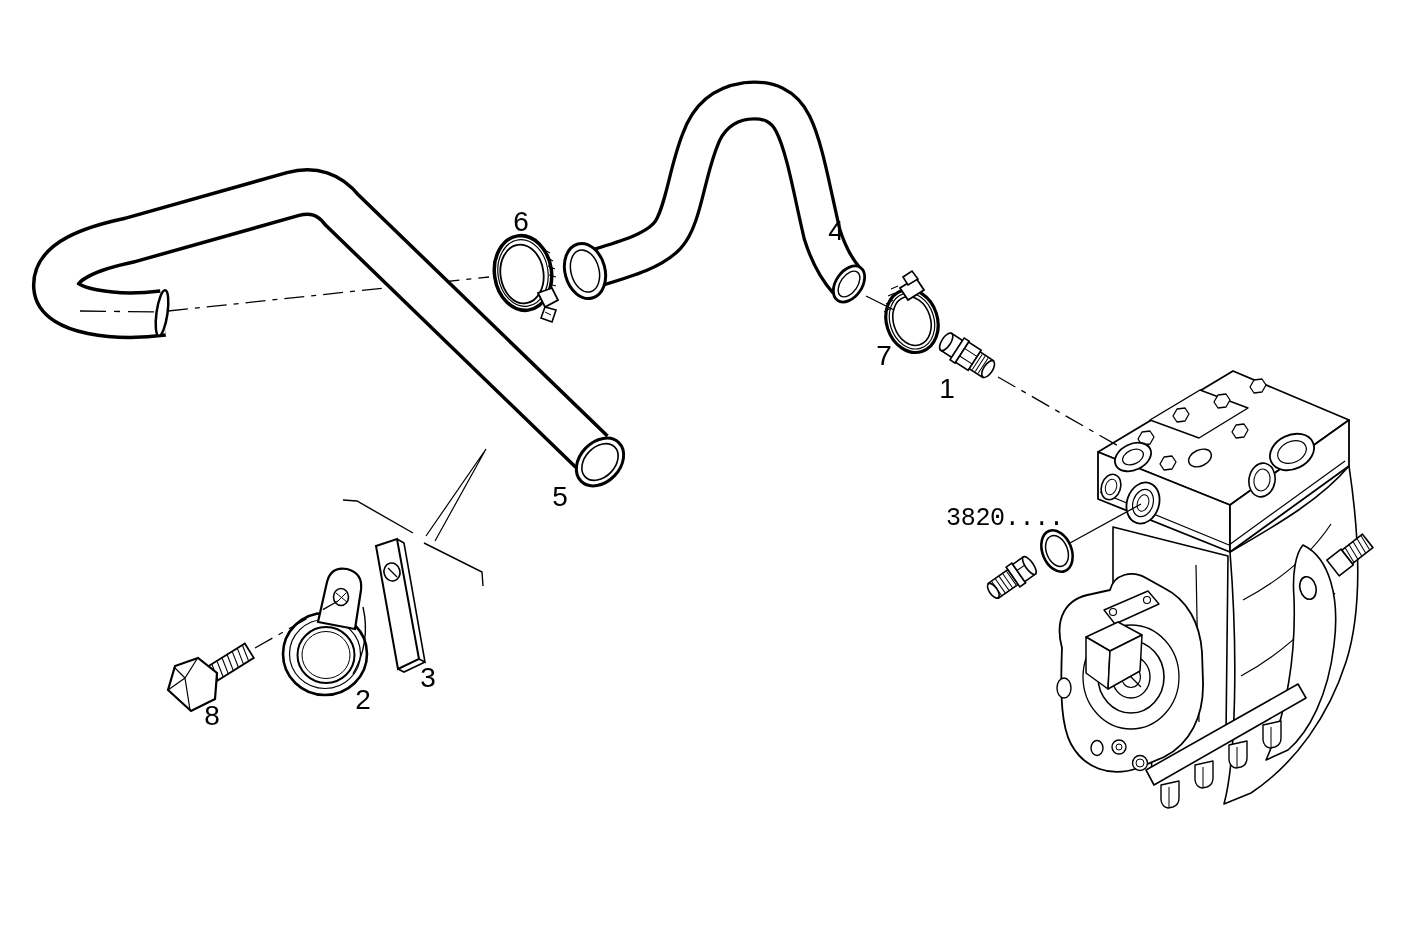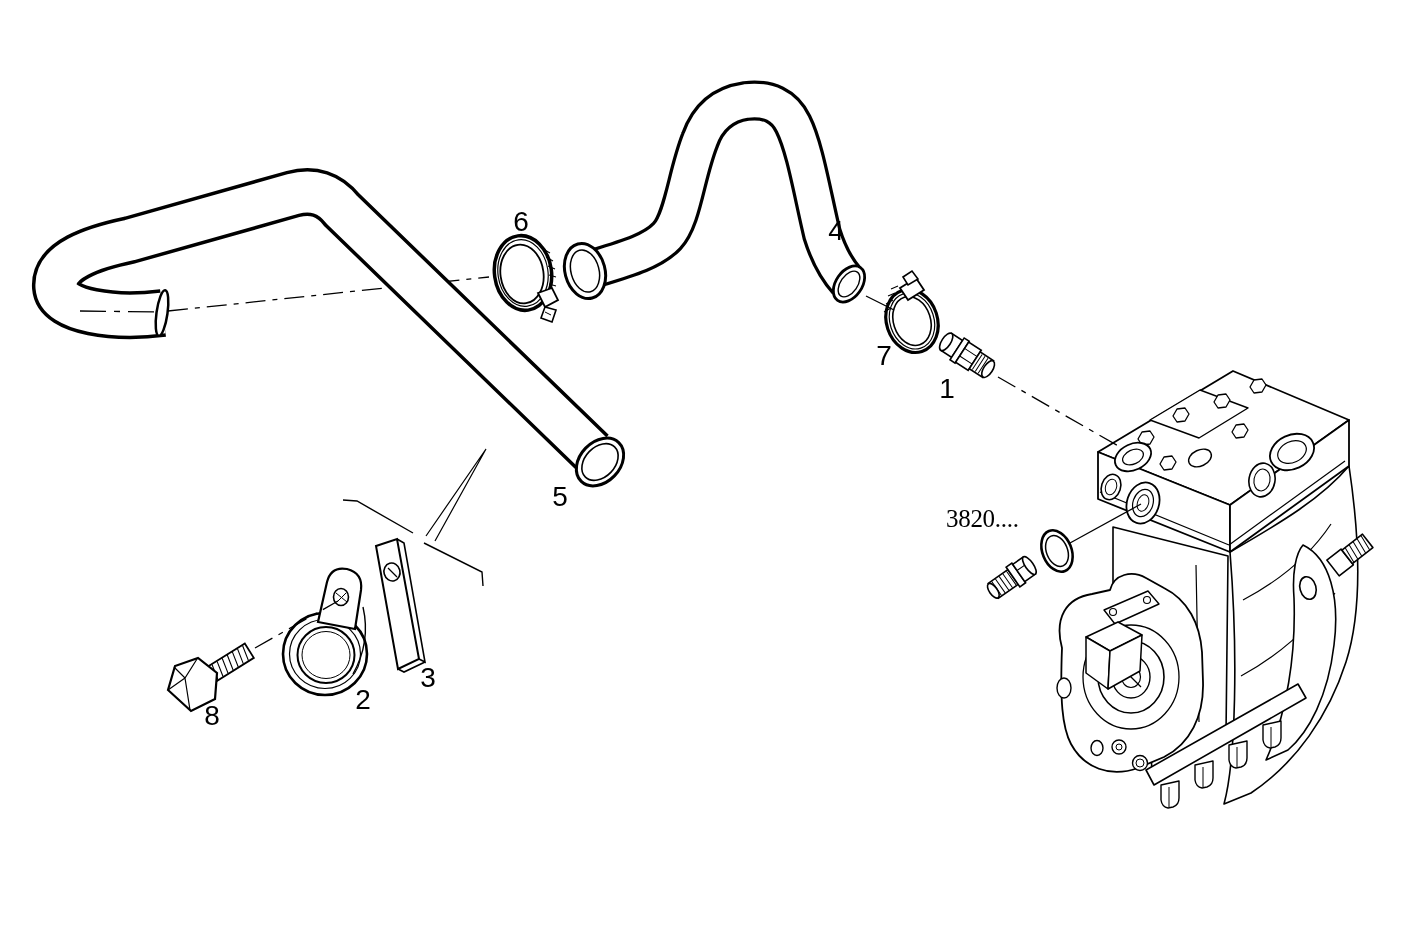--- a/index.html
+++ b/index.html
@@ -2,21 +2,21 @@
 <html><head>
 <meta charset="utf-8">
 <style>
   html,body{margin:0;padding:0;background:#fff;}
   .stage{position:relative;width:1418px;height:945px;background:#ffffff;overflow:hidden;
          font-family:"Liberation Sans",sans-serif;}
   .stage svg{position:absolute;left:0;top:0;}
   .callout{position:absolute;transform:translate(-50%,-50%);font-size:28px;color:#000;
            font-family:"Liberation Sans",sans-serif;line-height:1;white-space:nowrap;}
   .refnum{position:absolute;transform:translate(0,-50%);font-size:25px;letter-spacing:-0.3px;
-          color:#000;font-family:Liberation Serif, serif;line-height:1;white-space:nowrap;}
+          color:#000;font-family:Liberation Mono, monospace;line-height:1;white-space:nowrap;}
   .ink{stroke:#000;fill:none;}
   .fillw{fill:#ffffff;stroke:#000;}
 </style>
 </head>
 <body>
 
 <div class="stage">
 <svg width="1418" height="945" viewBox="0 0 1418 945">
 
   <g>

